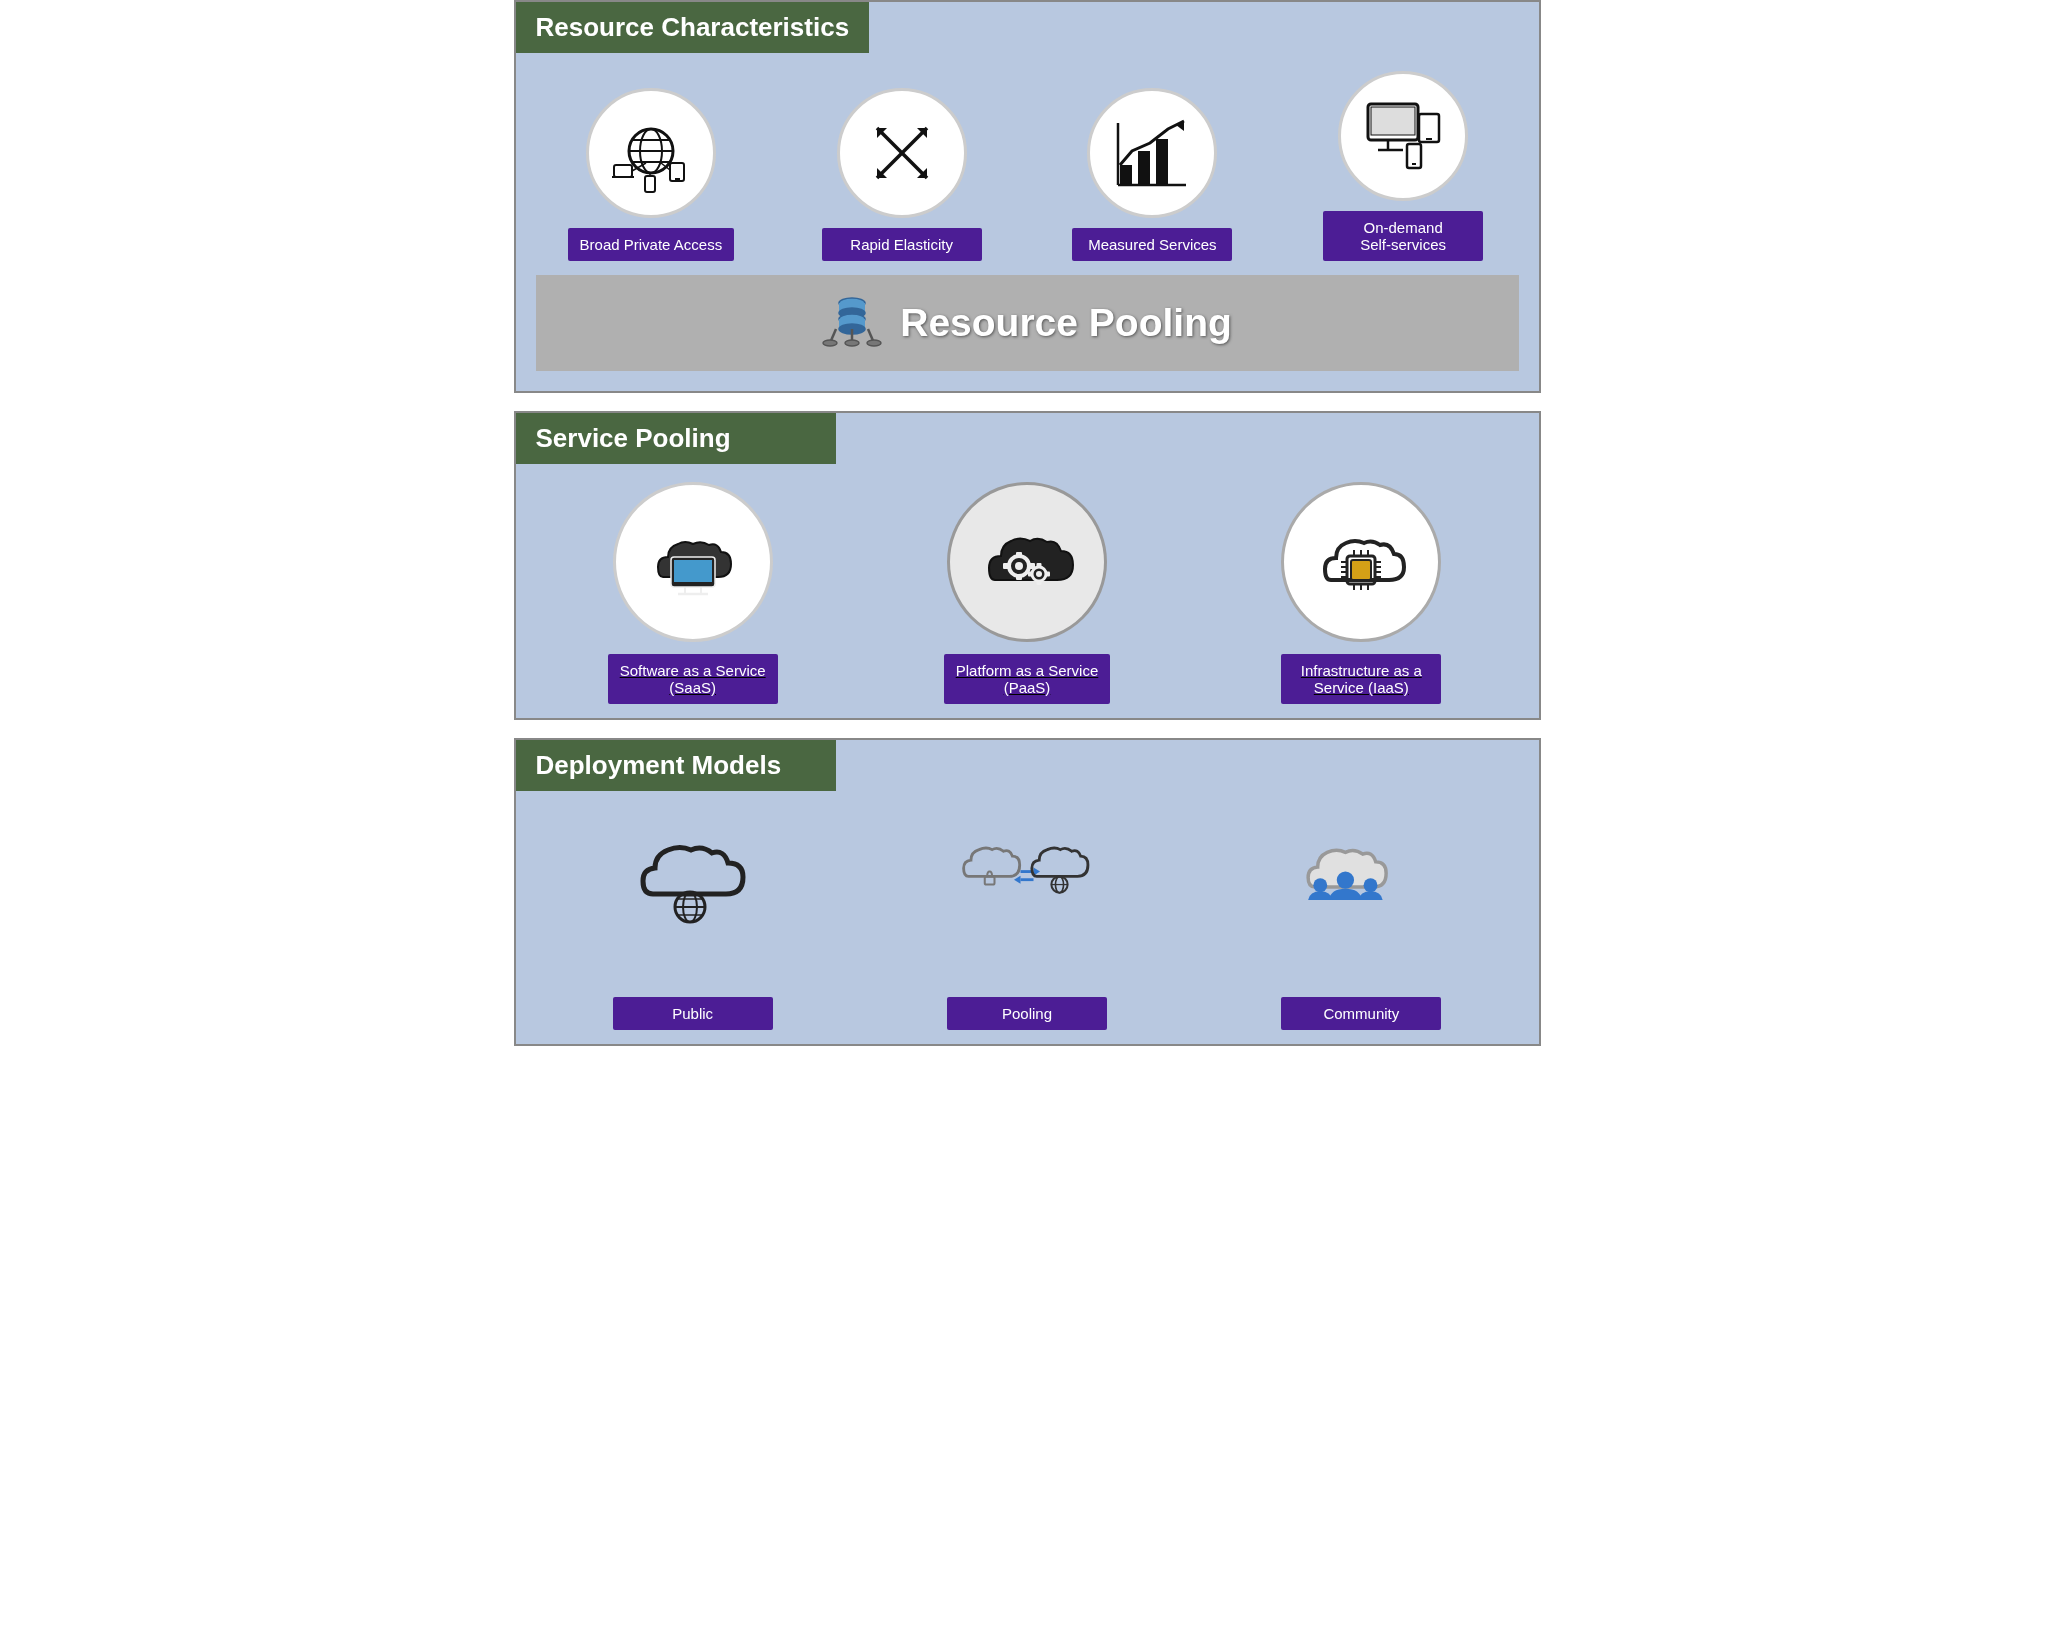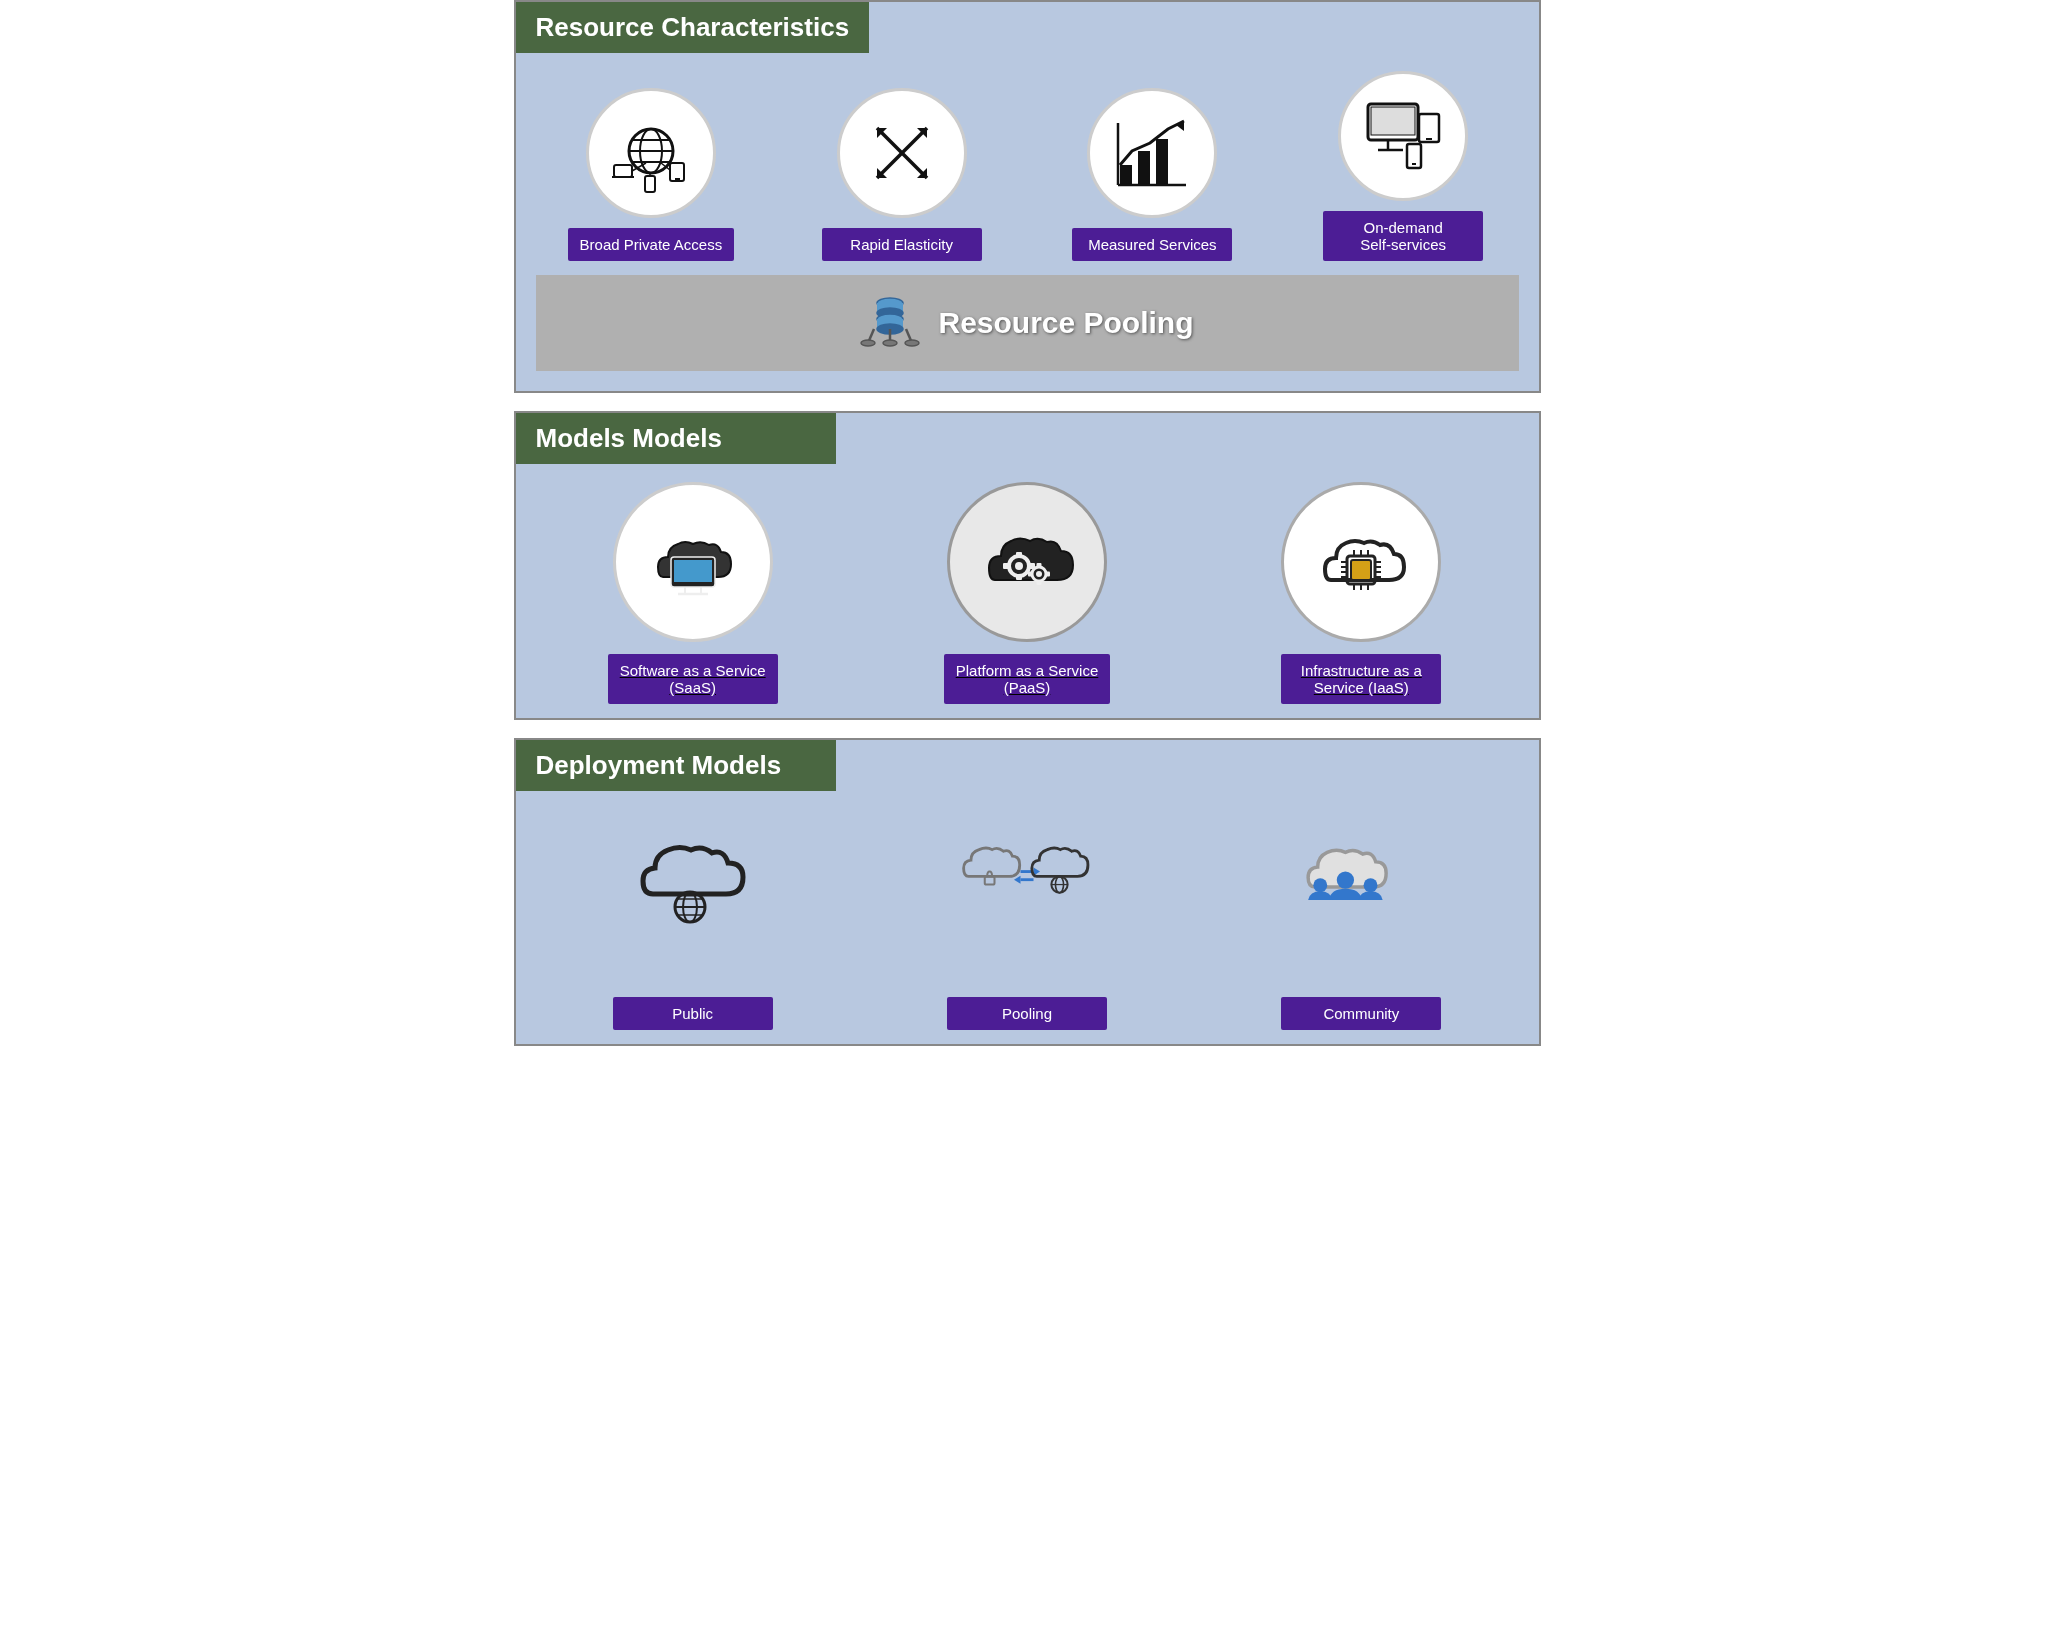--- a/index.html
+++ b/index.html
@@ -71,21 +71,21 @@
       background: #b0b0b0;
       display: flex;
       align-items: center;
       justify-content: center;
       padding: 18px 0;
       margin: 0 10px 10px 10px;
       gap: 18px;
     }
     .resource-pooling-bar .rp-text {
       color: #fff;
-      font-size: 30px;
+      font-size: 39px;
       font-weight: bold;
       text-shadow: 1px 1px 3px #555;
     }
 
     
     .sm-body {
       padding: 18px 10px 14px 10px;
     }
     .sm-icons-row {
       display: flex;
@@ -257,21 +257,21 @@
         <ellipse cx="8" cy="50" rx="7" ry="3" fill="#777" stroke="#555" stroke-width="1.5"></ellipse>
         <ellipse cx="30" cy="50" rx="7" ry="3" fill="#777" stroke="#555" stroke-width="1.5"></ellipse>
         <ellipse cx="52" cy="50" rx="7" ry="3" fill="#777" stroke="#555" stroke-width="1.5"></ellipse>
       </svg>
       <span class="rp-text">Resource Pooling</span>
     </div>
   </div>
 </div>
 
 <div class="section">
-  <div class="section-header">Models Models</div>
+  <div class="section-header">Service Pooling</div>
   <div class="sm-body">
     <div class="sm-icons-row">
 
       <div class="sm-item">
         <div class="circle-icon-large">
           <svg viewBox="0 0 100 100">
 
             <path d="M20,65 Q15,65 15,55 Q15,45 25,45 Q25,35 35,32 Q42,28 50,32 Q58,28 66,33 Q75,30 78,40 Q88,40 88,52 Q88,65 75,65 Z" fill="#333" stroke="#111" stroke-width="2"></path>
 
             <rect x="28" y="45" width="44" height="30" rx="3" fill="#222" stroke="#eee" stroke-width="1.5"></rect>

